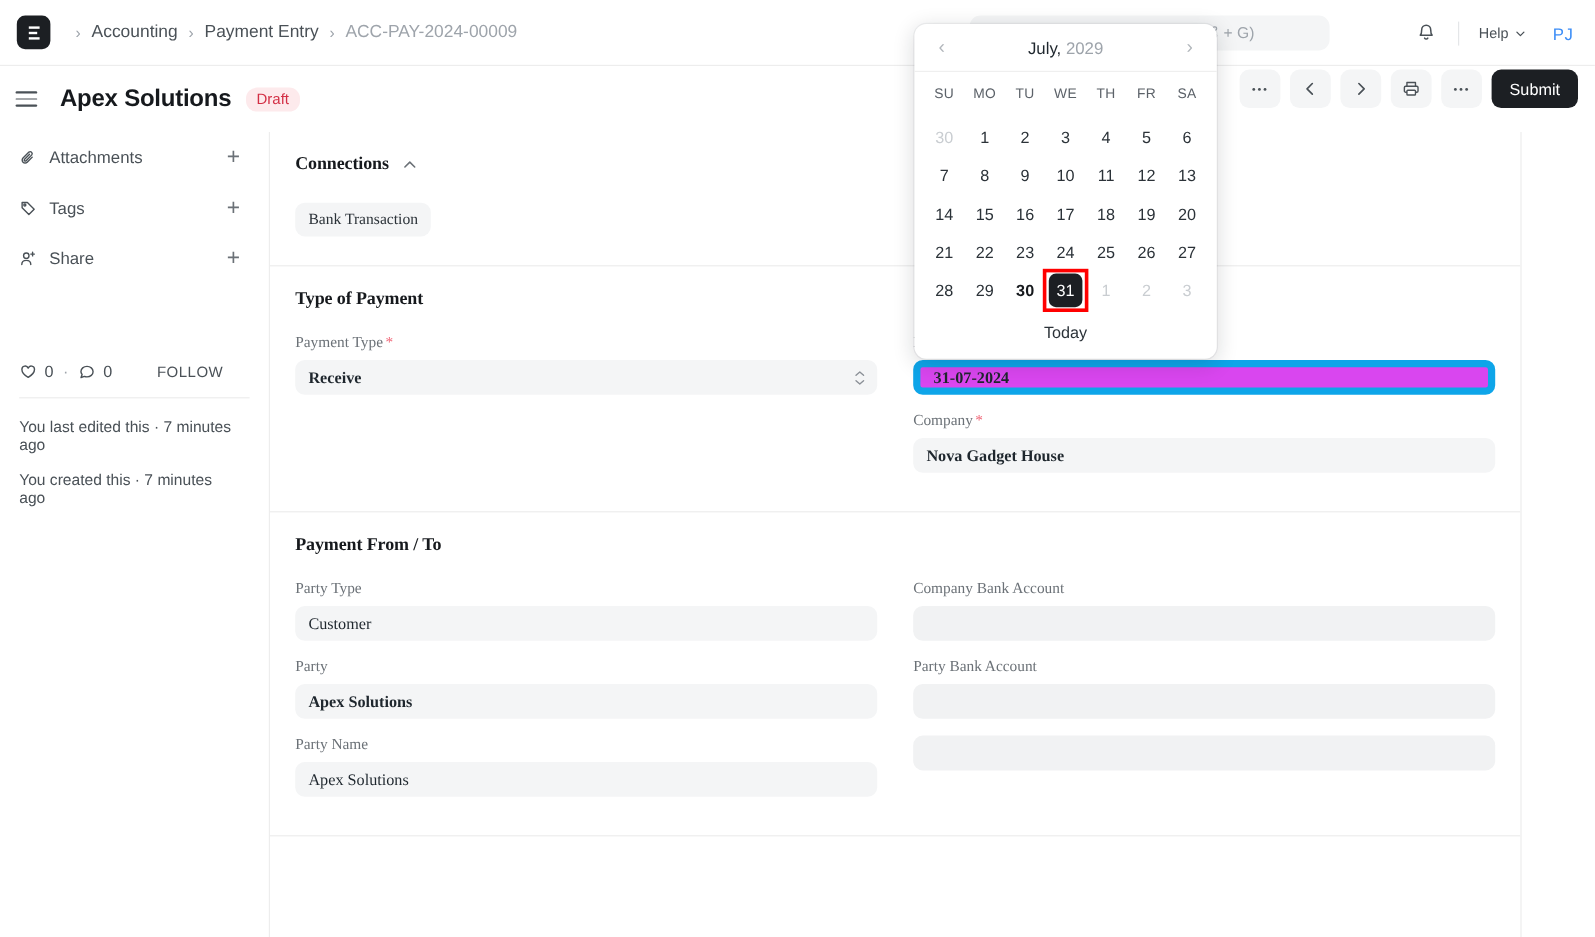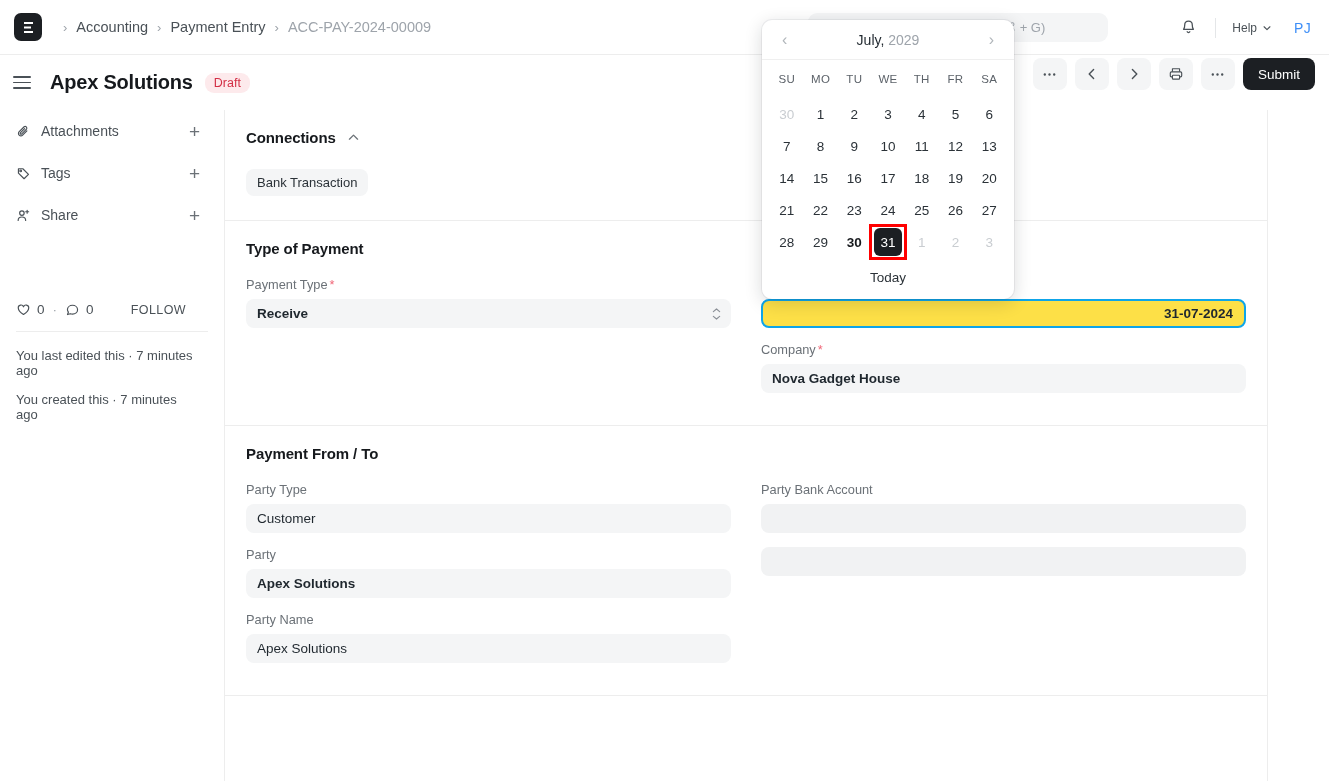--- a/index.html
+++ b/index.html
@@ -84,20 +84,21 @@
   .side-stats .dot { color: #9ea4ab; margin: 0 2px; }
   .side-stats .follow { margin-left: auto; font-size: 12.5px; letter-spacing: .4px; color: #4a5157; padding-right: 22px; }
   .side-hr { height: 1px; background: #ededed; margin: 14px 0 16px 0; }
   .side-note { font-size: 13px; color: #4a5157; line-height: 15px; margin-bottom: 14px; max-width: 182px; }
 
   
   .form-wrap {
     position: absolute; top: 110px; left: 224px; width: 1044px; height: 671px;
     background: #fff; border-left: 1px solid #ededed; border-right: 1px solid #ededed;
     overflow: hidden;
+    font-family: Liberation Serif, serif;
   }
   .section { padding: 0 21px; border-bottom: 1px solid #ededed; }
   .sec-title { font-size: 15px; font-weight: bold; color: #16191d; letter-spacing: -.1px; }
   .sec-head { display: flex; align-items: center; gap: 11px; padding-top: 19px; }
   .chev-up { color: #6b7177; display: block; }
   .pill {
     display: inline-block; background: #f4f5f6; color: #2b3238; font-size: 13px;
     padding: 6px 11px; border-radius: 8px; margin-top: 23px; margin-bottom: 24px;
   }
   .grid2 { display: flex; gap: 30px; }
@@ -106,21 +107,21 @@
   .fld-label { font-size: 12.8px; color: #6b7177; margin-bottom: 7px; display: block; }
   .req { color: #f06778; margin-left: 2px; }
   .fld-input {
     height: 29px; background: #f4f5f6; border-radius: 8px;
     display: flex; align-items: center; padding: 0 11px;
     font-size: 13.5px; color: #1f272e; position: relative;
   }
   .fld-input.bold { font-weight: bold; }
   .fld-input.empty { background: #f1f2f3; }
   .fld-input.focused {
-    background: #fde047; border: 2px solid #0ea5e9; font-weight: bold; justify-content: flex-end;
+    background: #d946ef; border: 6px solid #0ea5e9; font-weight: bold;
   }
   .select-arrows { position: absolute; right: 10px; display: flex; flex-direction: column; gap: 2px; color: #8b9097; }
 
   
   .calendar {
     position: absolute; left: 762px; top: 20px; width: 252px;
     background: #fff; border-radius: 10px;
     box-shadow: 0 4px 18px rgba(20,25,32,.16), 0 0 0 1px rgba(20,25,32,.055);
     z-index: 40; padding-bottom: 8px;
   }
@@ -363,20 +364,26 @@
         </div>
         <div class="fld">
           <label class="fld-label">Party Name</label>
           <div class="fld-input">
             <span>Apex Solutions</span>
           </div>
         </div>
       </div>
       <div class="col">
         <div class="fld">
+          <label class="fld-label">Company Bank Account</label>
+          <div class="fld-input empty">
+            <span></span>
+          </div>
+        </div>
+        <div class="fld">
           <label class="fld-label">Party Bank Account</label>
           <div class="fld-input empty">
             <span></span>
           </div>
         </div>
         <div class="fld">
           <div class="fld-input empty">
             <span></span>
           </div>
         </div>

